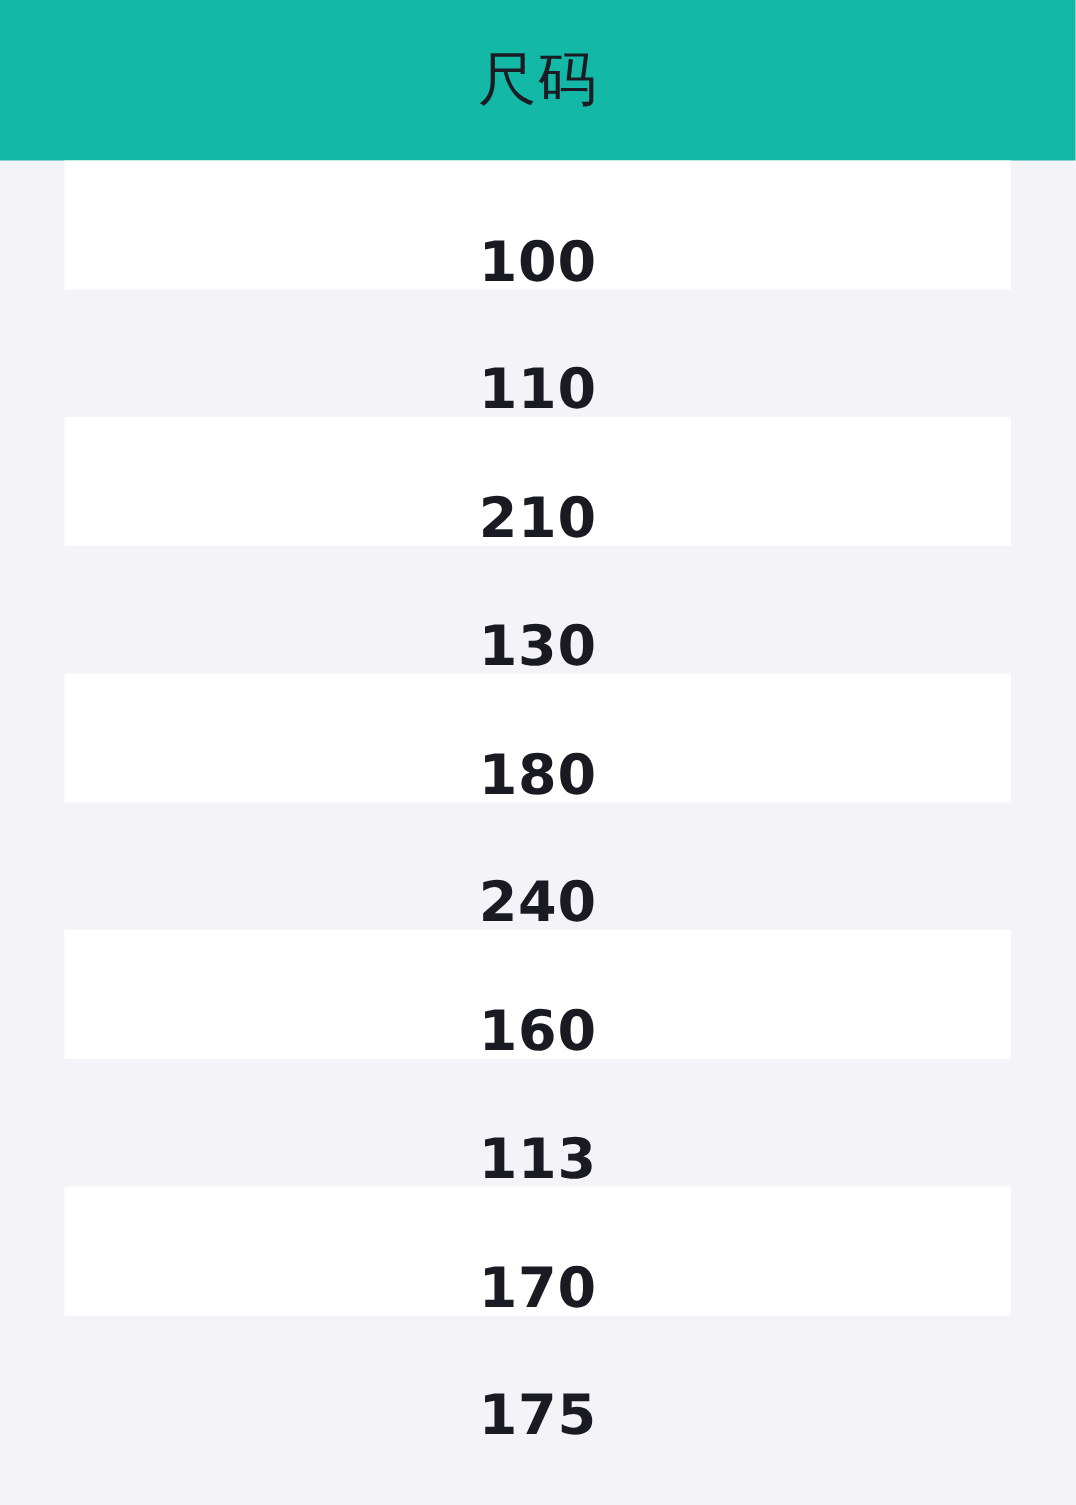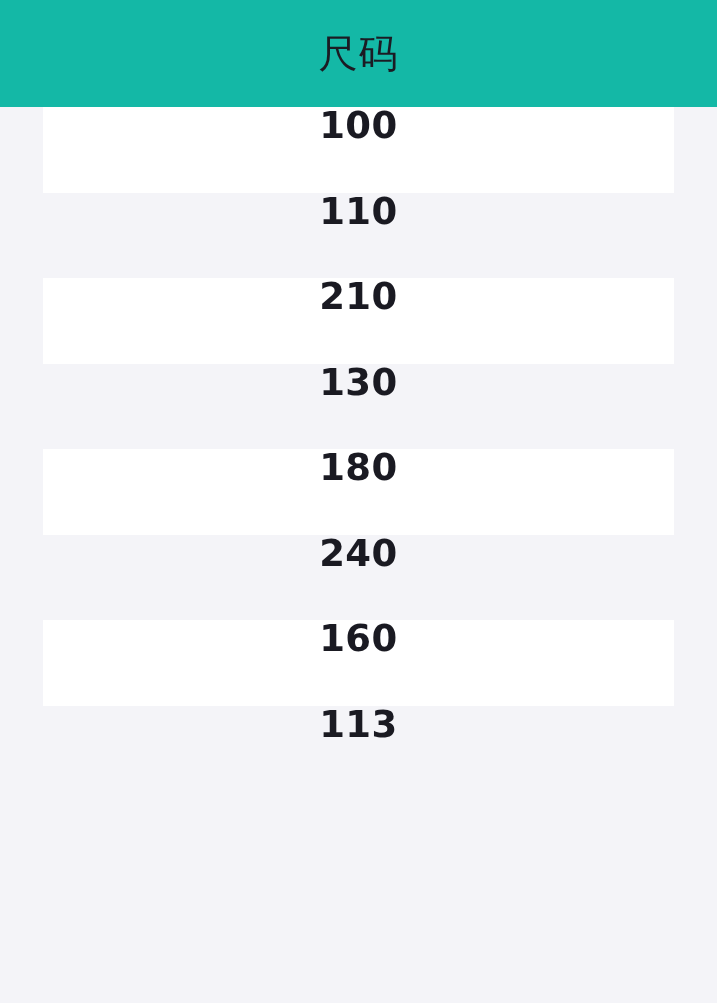--- a/index.html
+++ b/index.html
@@ -43,21 +43,21 @@
 
   
   .table-body {
     width: 717px;
     box-sizing: border-box;
   }
 
   .table-row {
     height: 85.5px;
     display: flex;
-    align-items: flex-start;
+    align-items: flex-end;
     justify-content: center;
     box-sizing: border-box;
     background: transparent;
     position: relative;
   }
   .table-row.row-odd {
     background: transparent;
   }
   .table-row.row-even {
     
@@ -122,16 +122,22 @@
     </div>
 
     <div class="table-row row-even">
       <div class="cell-value">160</div>
     </div>
 
     <div class="table-row row-odd">
       <div class="cell-value">113</div>
     </div>
 
+    <div class="table-row row-even">
+      <div class="cell-value">170</div>
+    </div>
 
+    <div class="table-row row-odd">
+      <div class="cell-value">175</div>
+    </div>
 
   </div>
 </div>
 
 </body></html>

